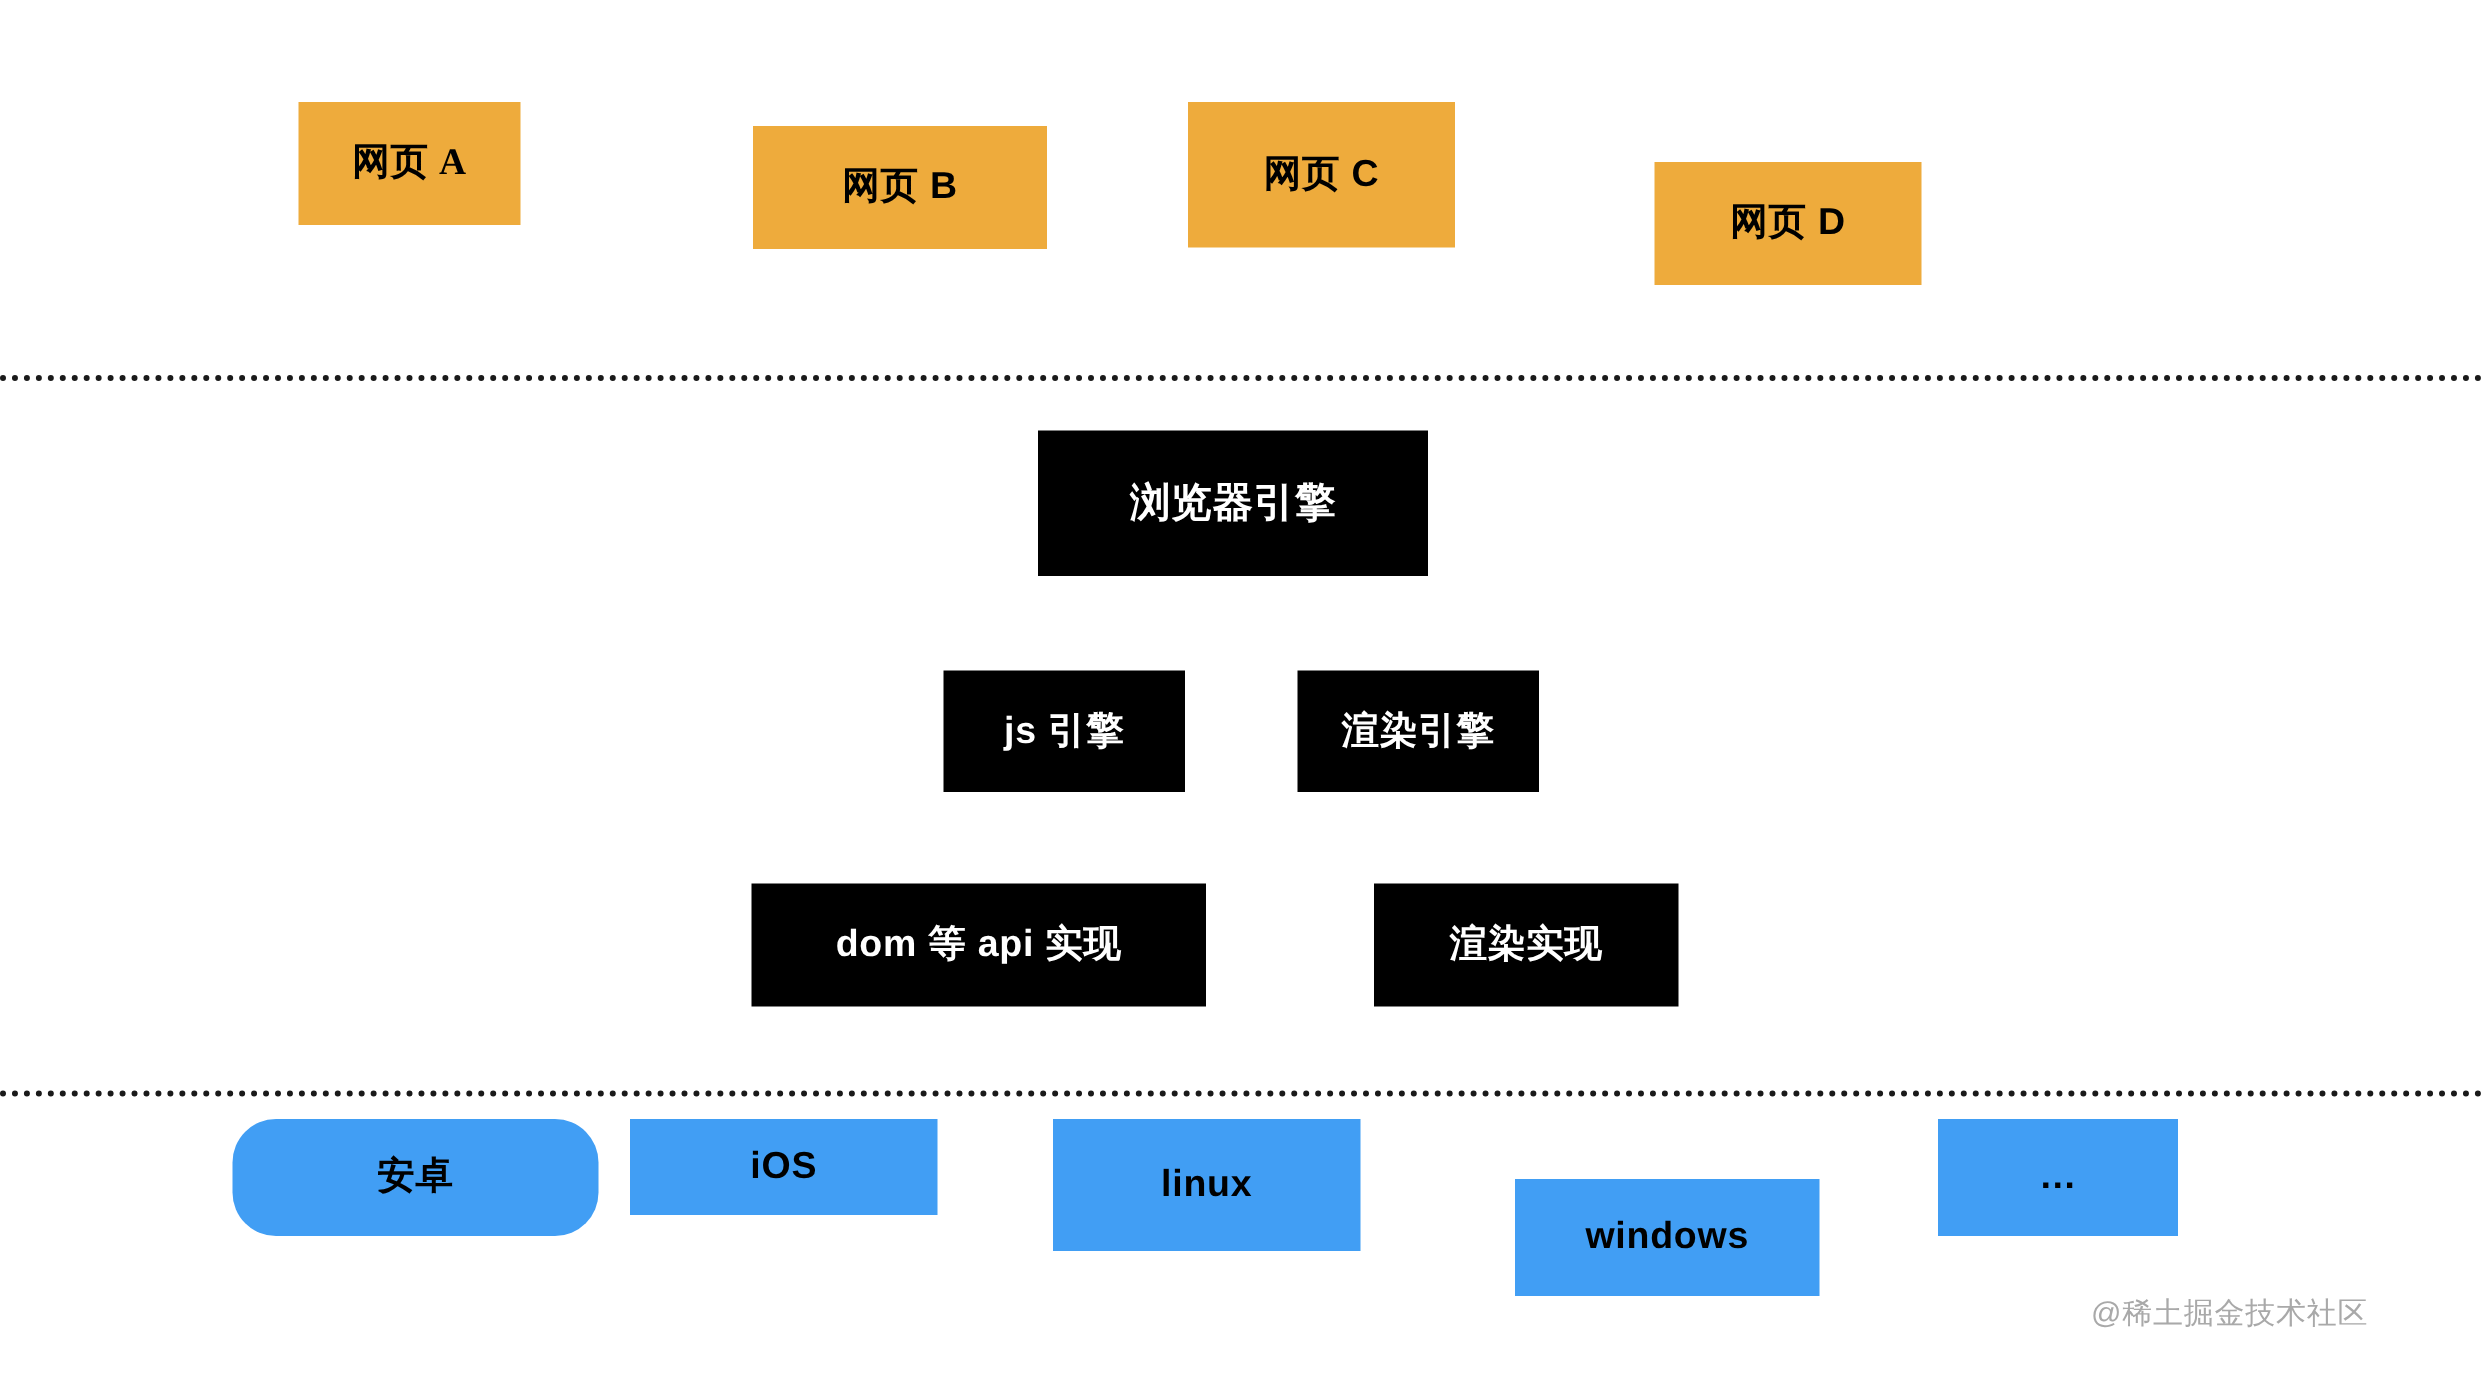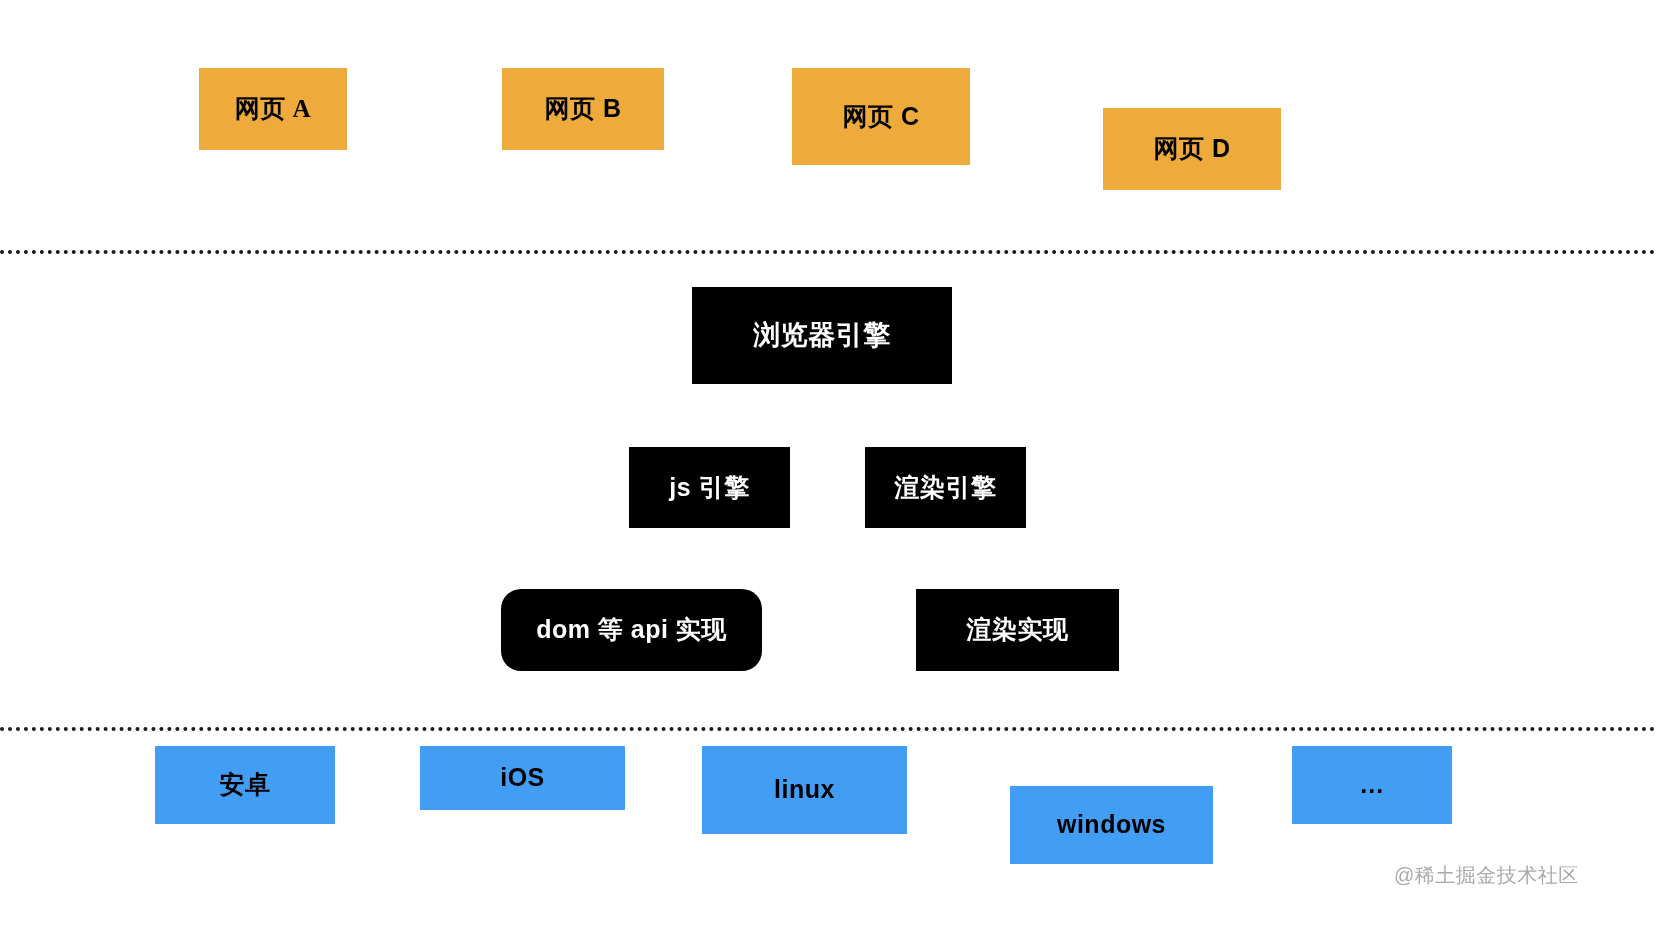--- a/index.html
+++ b/index.html
@@ -65,39 +65,39 @@
     white-space: nowrap;
   }
 </style>
 </head>
 <body>
 
 <div id="canvas">
 
   <div id="pages-layer">
       <div class="node page" style="left: 199px; top: 68px; width: 148px; height: 82px; font-family: Liberation Serif, serif;">网页 A</div>
-      <div class="node page" style="left: 502px; top: 68px; width: 162px; height: 82px;">网页 B</div>
+      <div class="node page" style="left: 502px; top: 84px; width: 196px; height: 82px;">网页 B</div>
       <div class="node page" style="left: 792px; top: 68px; width: 178px; height: 97px;">网页 C</div>
       <div class="node page" style="left: 1103px; top: 68px; width: 178px; height: 82px; margin-top: 40px;">网页 D</div>
     </div>
 
   <div class="divider" id="divider-0" style="top: 250px;"></div>
 
   <div id="engines-layer">
       <div class="node engine lvl1" style="left: 692px; top: 287px; width: 260px; height: 97px;">浏览器引擎</div>
       <div class="node engine lvl2" style="left: 629px; top: 447px; width: 161px; height: 81px;">js 引擎</div>
       <div class="node engine lvl2" style="left: 865px; top: 447px; width: 161px; height: 81px;">渲染引擎</div>
-      <div class="node engine lvl3" style="left: 501px; top: 589px; width: 261px; height: 82px; border-radius: 20px;">dom 等 api 实现</div>
+      <div class="node engine lvl3" style="left: 501px; top: 589px; width: 303px; height: 82px;">dom 等 api 实现</div>
       <div class="node engine lvl3" style="left: 887px; top: 589px; width: 203px; height: 82px; margin-left: 29px;">渲染实现</div>
     </div>
 
   <div class="divider" id="divider-1" style="top: 727px;"></div>
 
   <div id="os-layer">
-      <div class="node os" style="left: 155px; top: 746px; width: 180px; height: 78px;">安卓</div>
+      <div class="node os" style="left: 155px; top: 746px; width: 244px; height: 78px; border-radius: 29px;">安卓</div>
       <div class="node os" style="left: 420px; top: 746px; width: 205px; height: 64px;">iOS</div>
       <div class="node os" style="left: 702px; top: 746px; width: 205px; height: 88px;">linux</div>
       <div class="node os" style="left: 1010px; top: 786px; width: 203px; height: 78px;">windows</div>
       <div class="node os" style="left: 1292px; top: 746px; width: 160px; height: 78px;">…</div>
     </div>
 
   <div class="watermark" style="left: 1394px; top: 862px;">@稀土掘金技术社区</div>
 
 </div>
 

